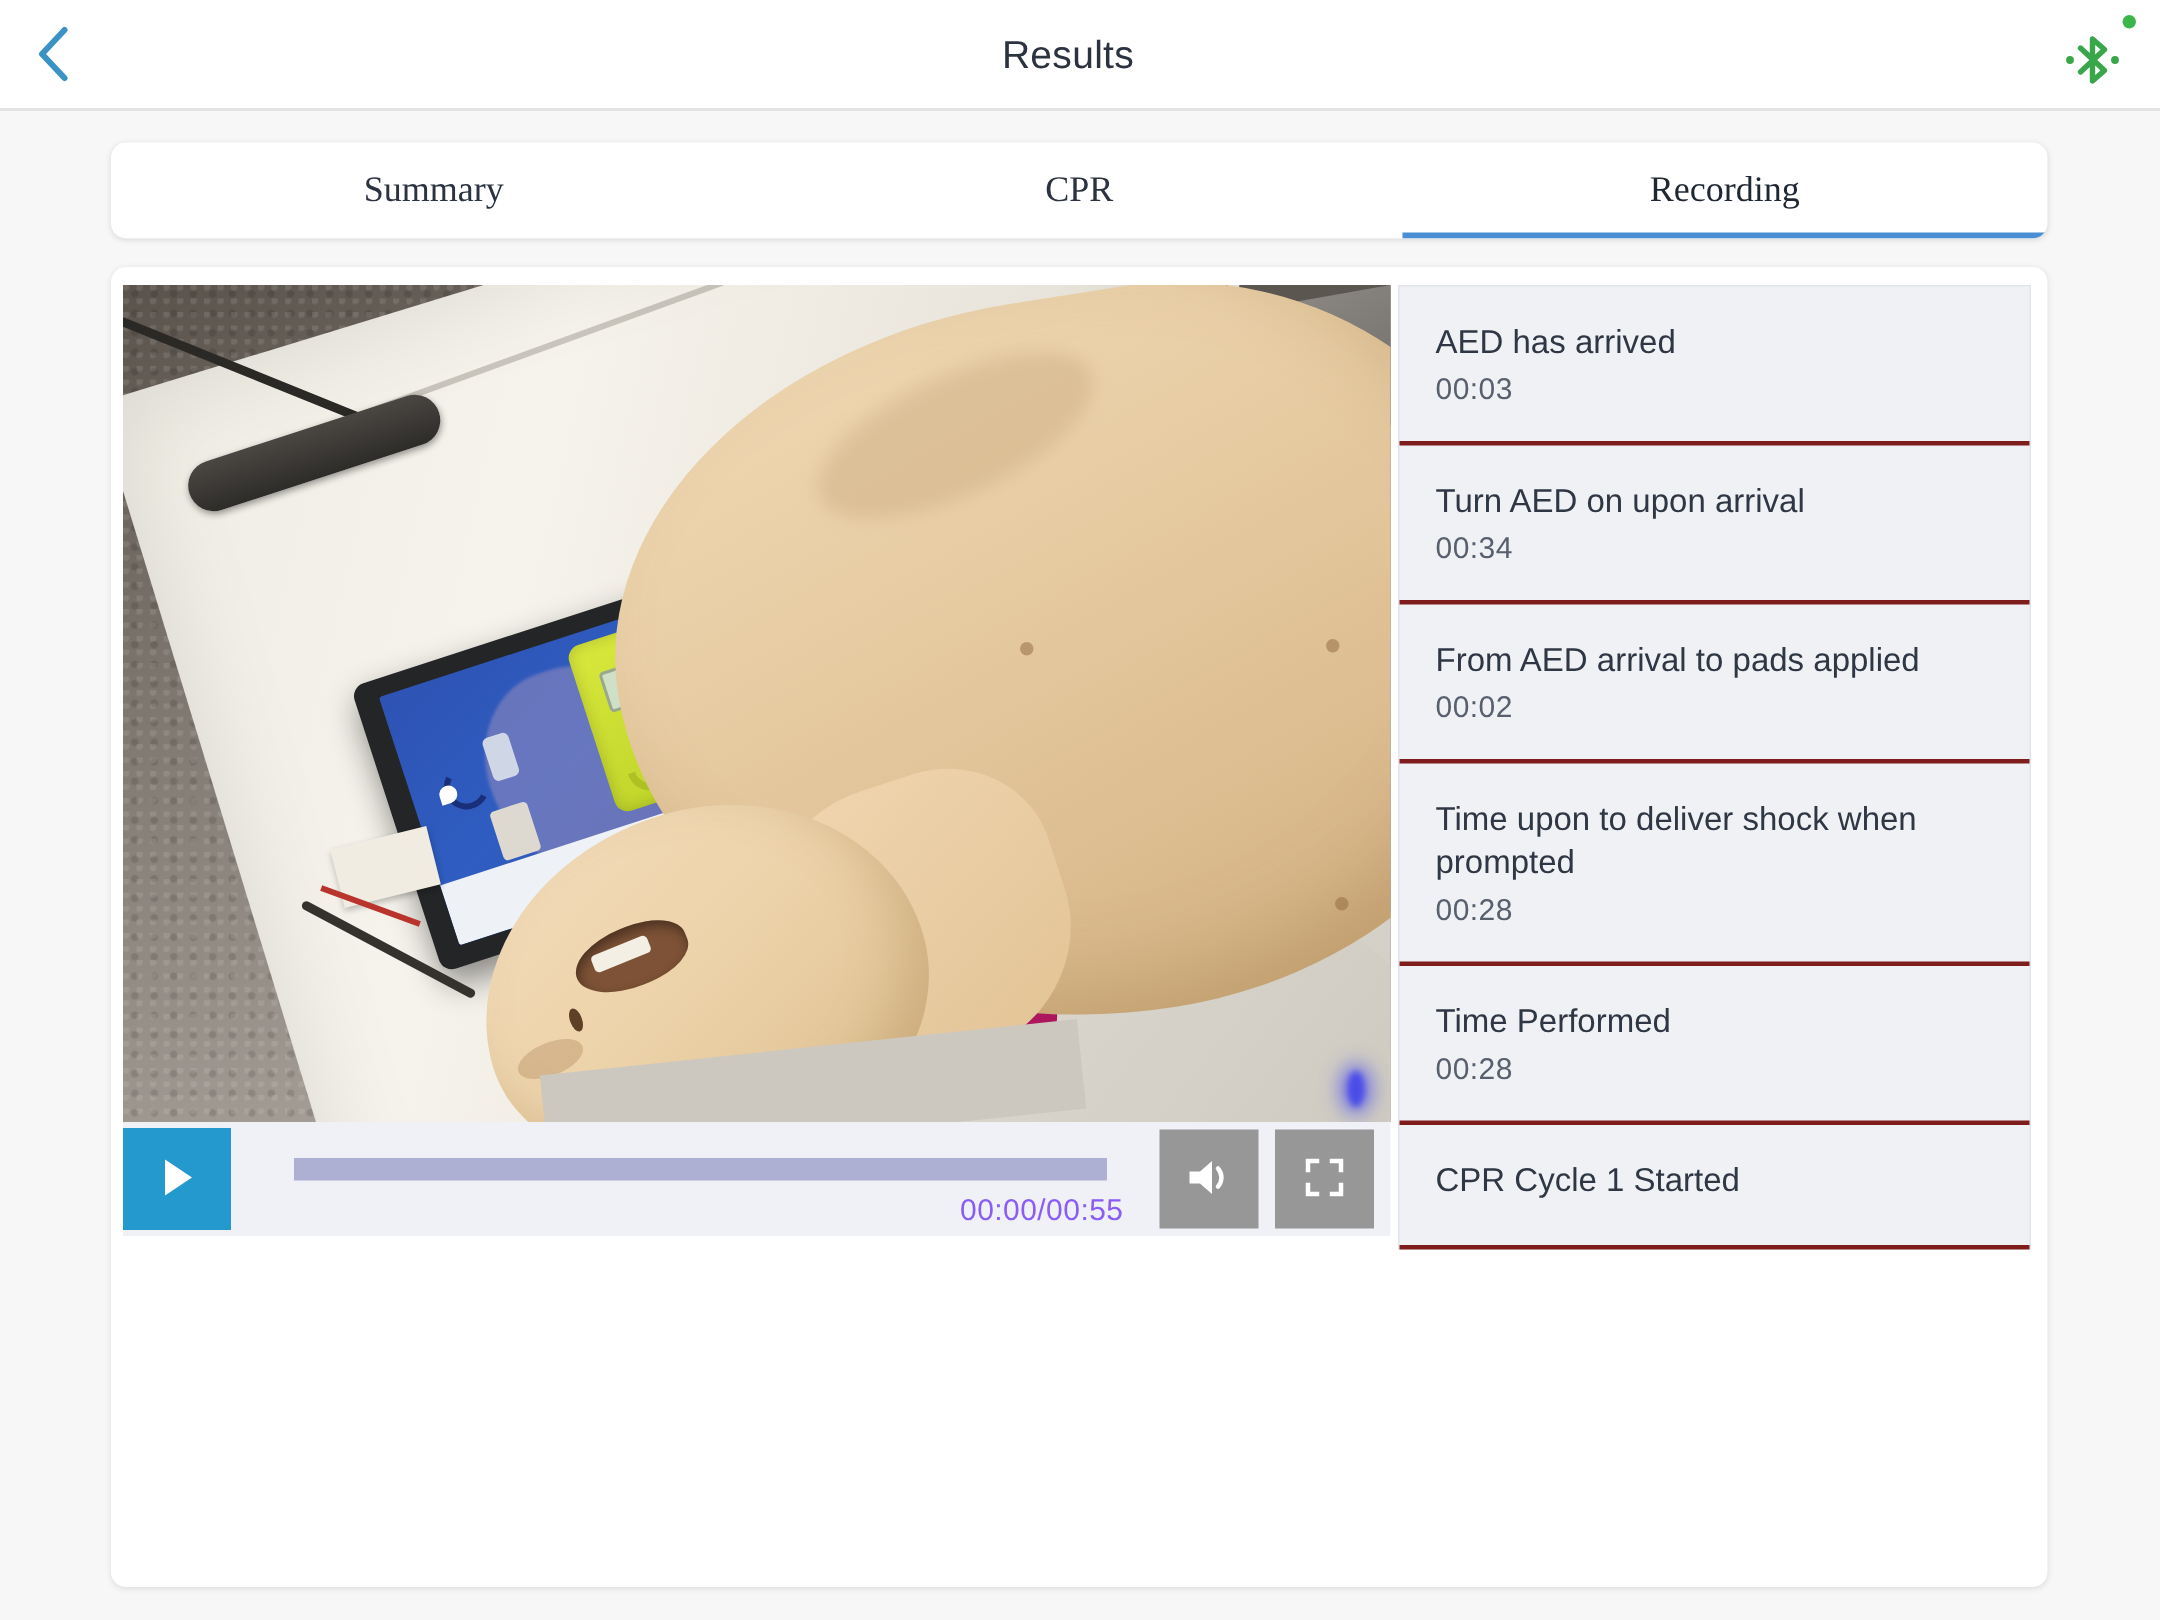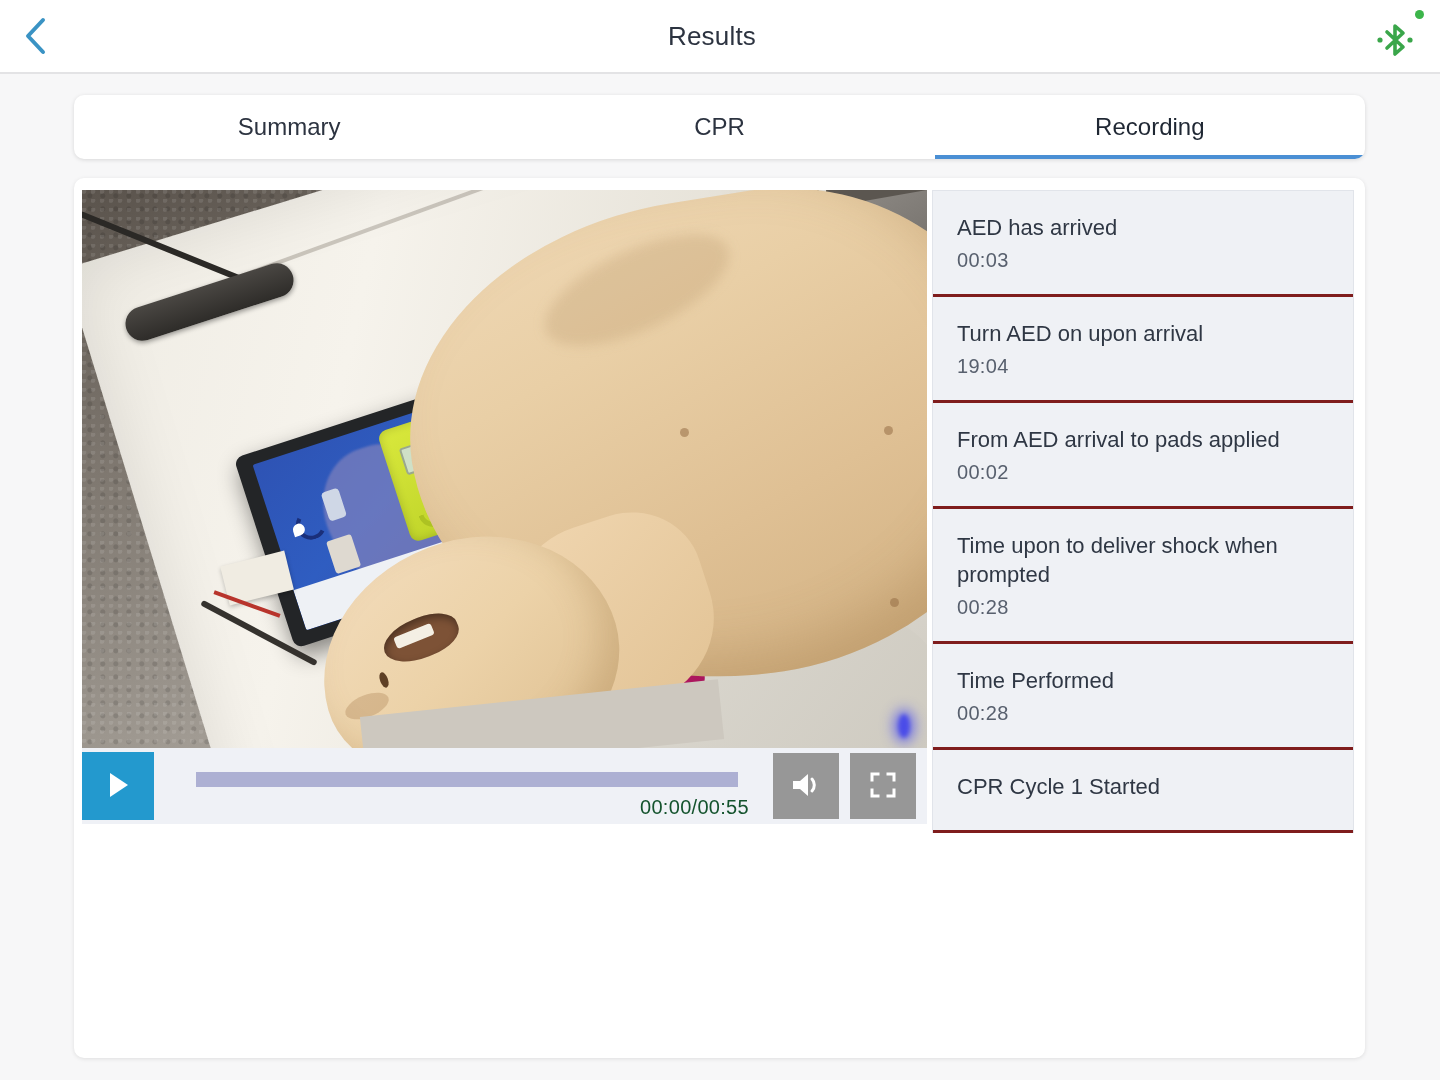--- a/index.html
+++ b/index.html
@@ -80,21 +80,21 @@
     flex: 1;
     display: flex;
     align-items: center;
     justify-content: center;
     position: relative;
     font-size: 24px;
     color: #2c3340;
     cursor: pointer;
     background: none;
     border: none;
-    font-family: Liberation Sans, sans-serif;
+    font-family: Liberation Serif, serif;
     height: 100%;
   }
   .tab.active { color: #1f2733; }
   .tab.active::after {
     content: "";
     position: absolute;
     left: 0; right: 0;
     bottom: 0;
     height: 4px;
     background: #4a8fd4;
@@ -507,21 +507,21 @@
     width: 542px;
     height: 15px;
     background: #adb0d3;
     cursor: pointer;
   }
   .time-label {
     position: absolute;
     left: 444px;
     top: 44px;
     font-size: 20px;
-    color: #14532d;
+    color: #8b5cf6;
     letter-spacing: 0.3px;
     text-align: right;
   }
   .ctl-btn {
     width: 66px;
     height: 66px;
     background: #979797;
     display: flex;
     align-items: center;
     justify-content: center;
@@ -693,21 +693,21 @@
     </div>
   </div>
 
   <div class="event-list">
     <div class="event-item">
       <div class="event-title">AED has arrived</div>
       <div class="event-time">00:03</div>
     </div>
     <div class="event-item">
       <div class="event-title">Turn AED on upon arrival</div>
-      <div class="event-time">19:04</div>
+      <div class="event-time">00:34</div>
     </div>
     <div class="event-item">
       <div class="event-title">From AED arrival to pads applied</div>
       <div class="event-time">00:02</div>
     </div>
     <div class="event-item">
       <div class="event-title">Time upon to deliver shock when prompted</div>
       <div class="event-time">00:28</div>
     </div>
     <div class="event-item">

